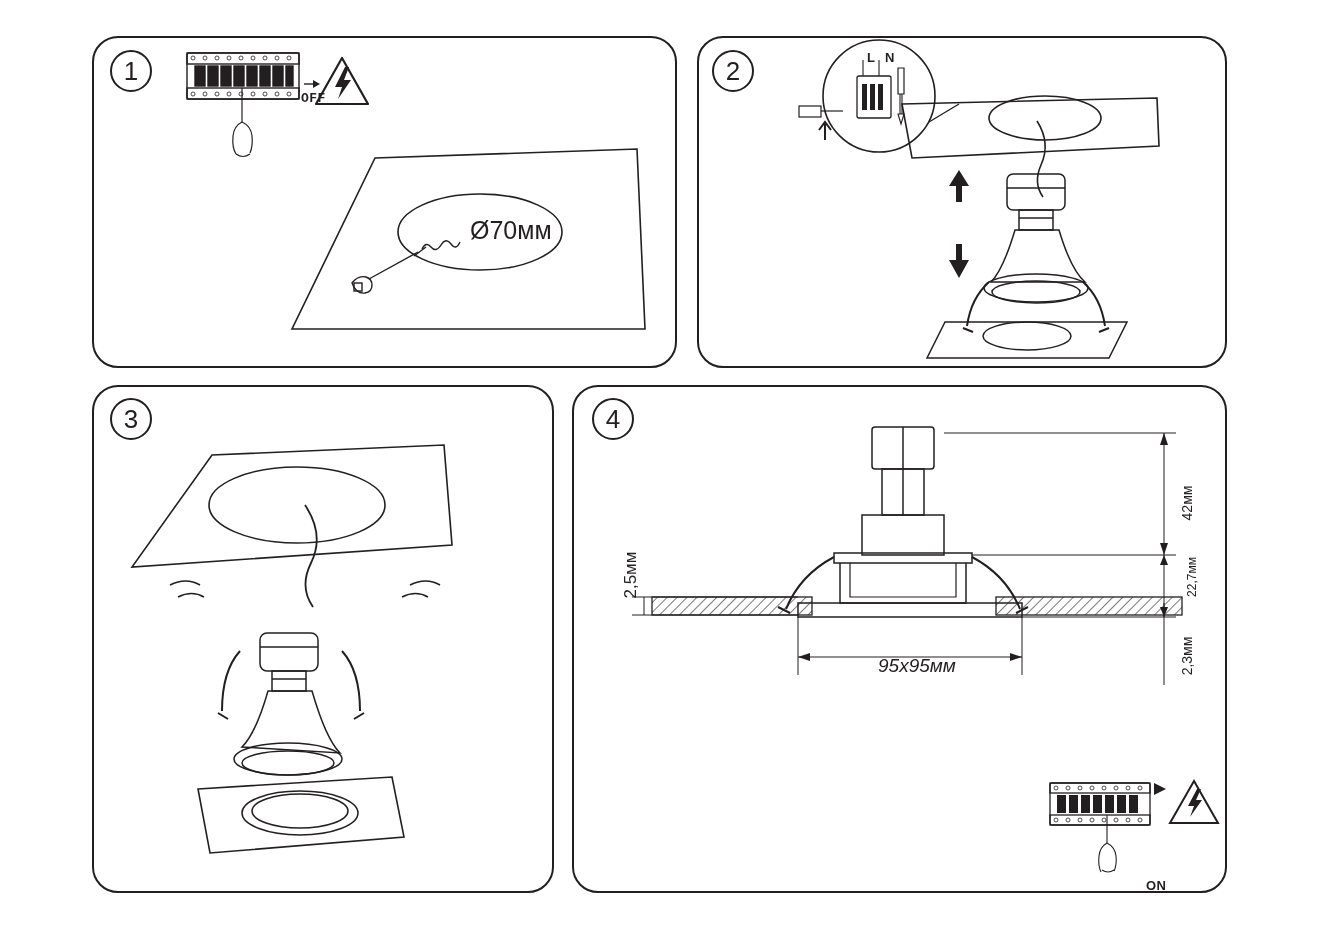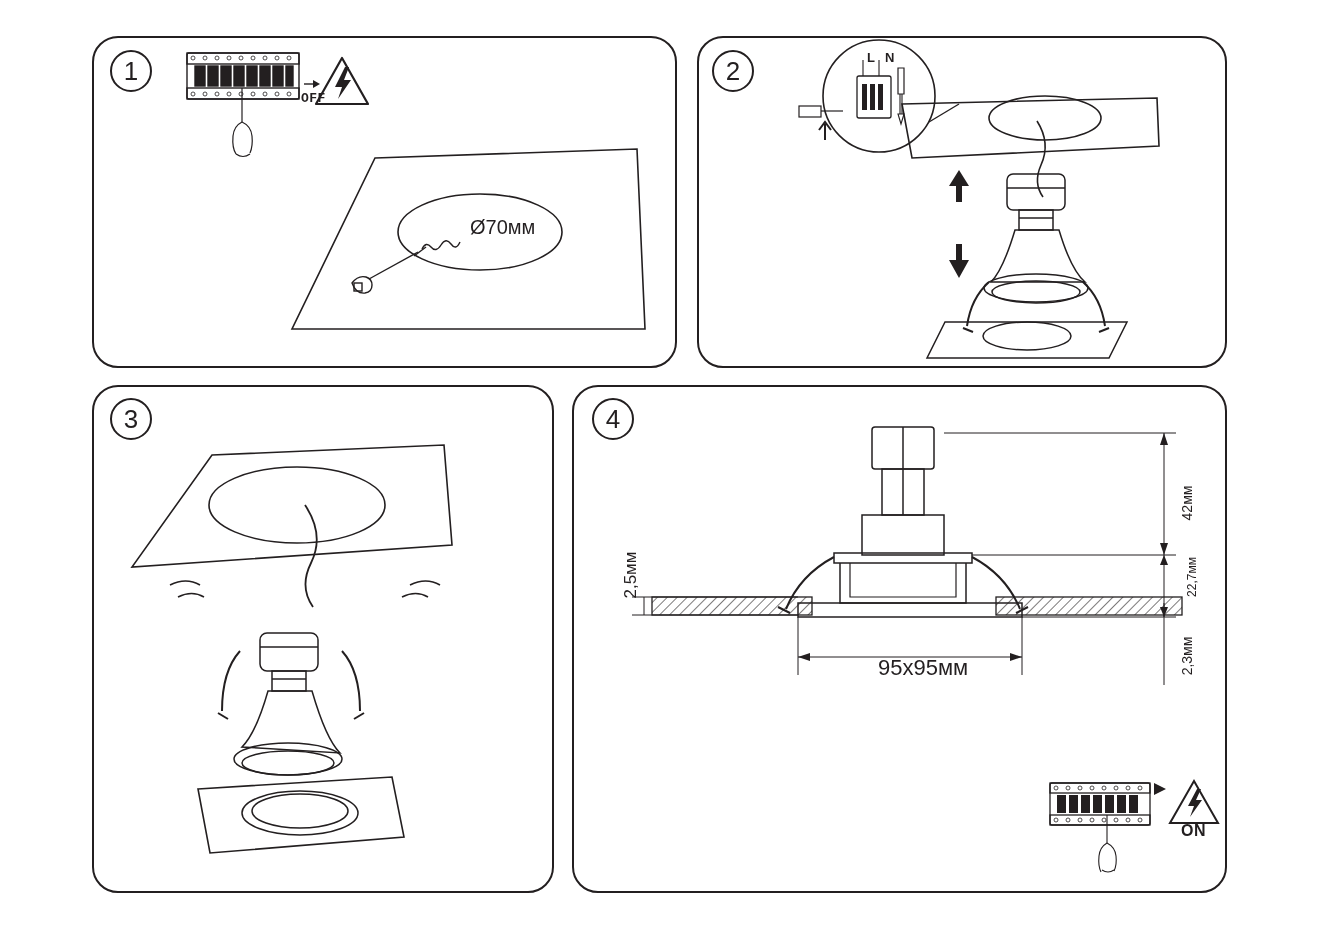--- a/index.html
+++ b/index.html
@@ -47,26 +47,26 @@
     box-sizing: border-box;
   }
   #badge-1 { left: 110px; top: 50px; }
   #badge-2 { left: 712px; top: 50px; }
   #badge-3 { left: 110px; top: 398px; }
   #badge-4 { left: 592px; top: 398px; }
 
   .art { position: absolute; pointer-events: none; }
   .label {
     position: absolute;
-    font-size: 20px;
+    font-size: 25px;
     color: #231f20;
     white-space: nowrap;
   }
   .label.small { font-size: 13px; font-weight: bold; letter-spacing: .5px; }
-  .label.dim { font-size: 22px; }
+  .label.dim { font-size: 19px; font-style: italic; }
   .label.vert {
     transform-origin: 50% 50%;
     transform: rotate(-90deg);
   }
   .label.vert-small {
     font-size: 14px;
     transform-origin: 50% 50%;
     transform: rotate(-90deg);
   }
 </style>
@@ -368,15 +368,15 @@
         <path d="M625 404 L616 421 L622 421 L618 432 L630 415 L624 415 L629 404 Z" fill="#231f20" stroke="none"></path>
       </g>
     </g>
   </svg>
 
   <div class="label vert-small" style="left:1152px; top:495px; width:70px; text-align:center;">42мм</div>
   <div class="label vert-small" style="left:1152px; top:570px; width:80px; text-align:center; font-size:12px;">22,7мм</div>
   <div class="label vert-small" style="left:1152px; top:648px; width:70px; text-align:center;">2,3мм</div>
   <div class="label vert" style="left:586px; top:565px; width:90px; text-align:center; font-size:17px;">2,5мм</div>
   <div class="label dim" style="left:878px; top:655px;">95х95мм</div>
-  <div class="label small" style="left:1146px; top:822px; font-size:16px;margin-left:35px;">ON</div>
+  <div class="label small" style="left:1146px; top:878px; font-size:13px;">ON</div>
 
 </div>
 
 </body></html>

